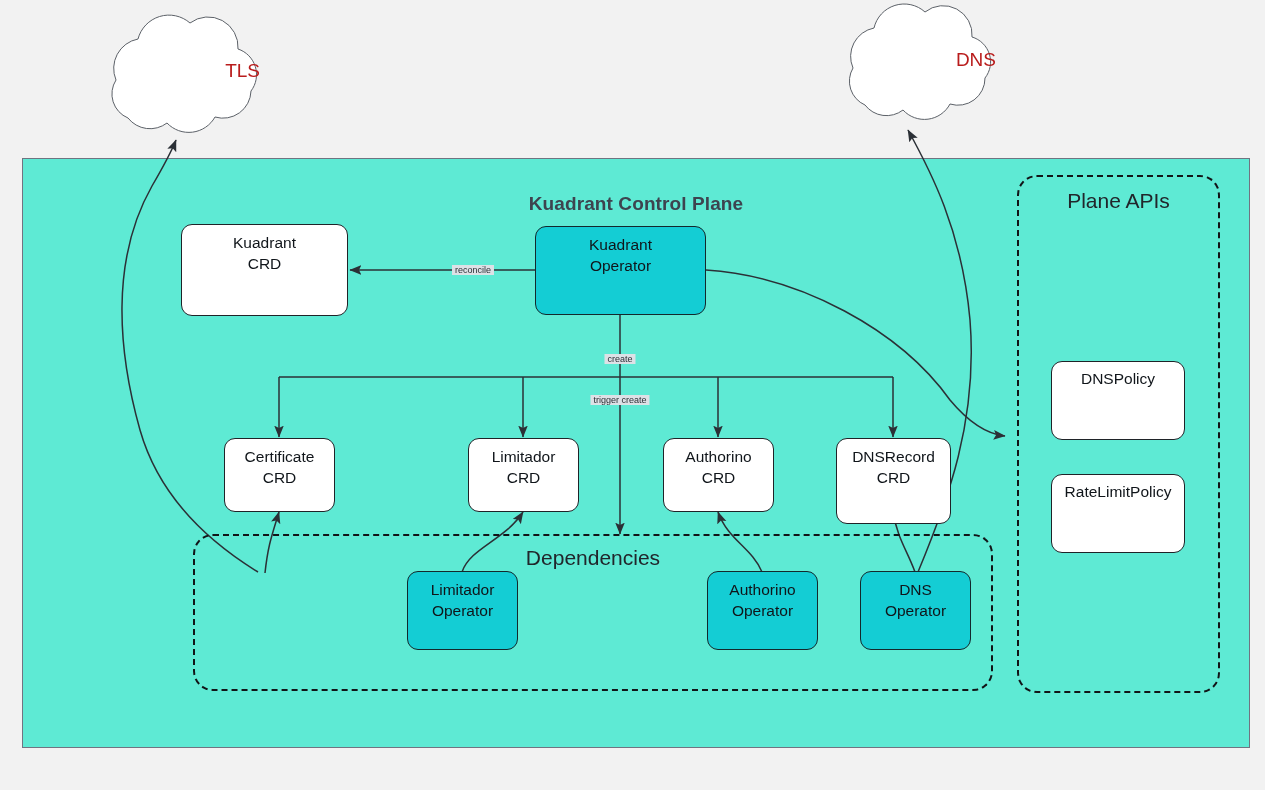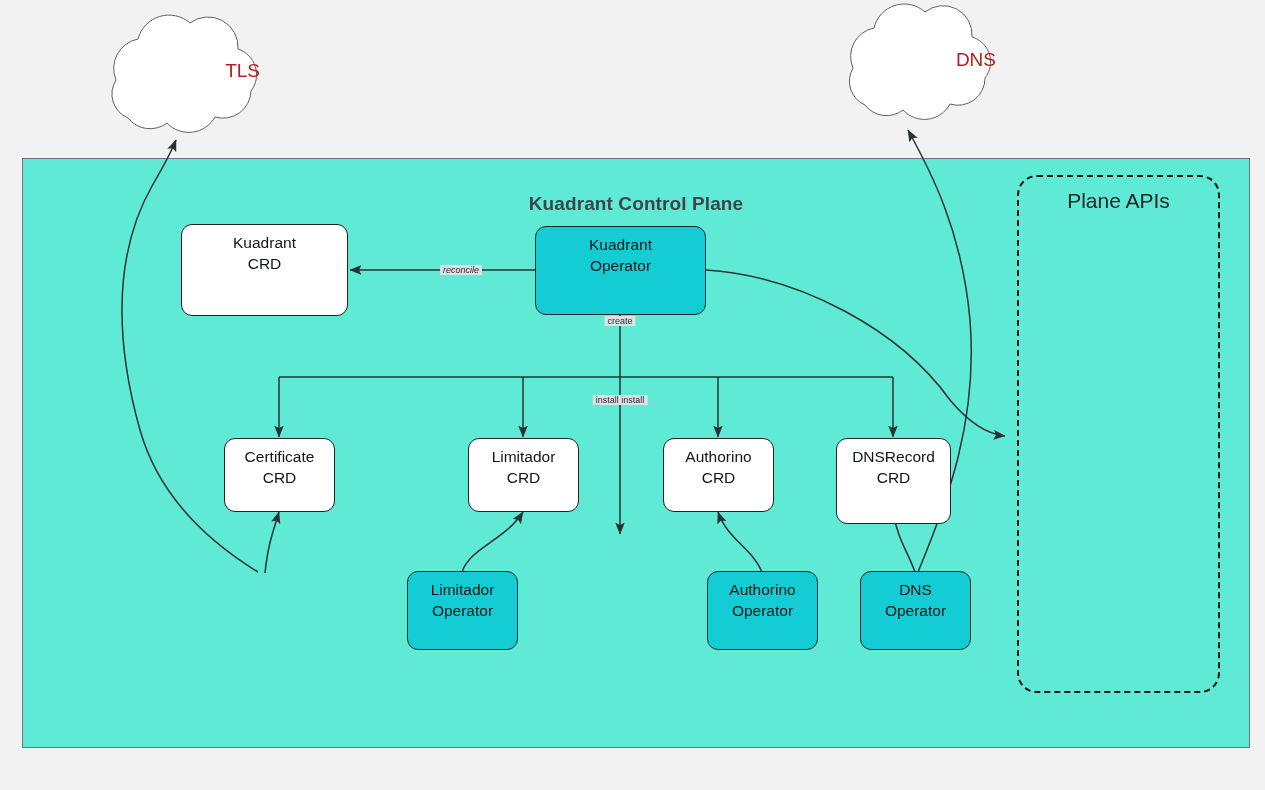--- a/index.html
+++ b/index.html
@@ -180,20 +180,23 @@
     </g>
   </svg>
 
   <div class="cloud" style="left:82px; top:60px; width:178px;">
     <div class="cloud-label">TLS</div>
   </div>
   <div class="cloud" style="left:820px; top:49px; width:176px;">
     <div class="cloud-label">DNS</div>
   </div>
 
+  <div class="dashed-group" style="left:193px; top:534px; width:800px; height:157px;">
+    <div class="group-title" style="top:10px;">Dependencies</div>
+  </div>
 
   <div class="dashed-group" style="left:1017px; top:175px; width:203px; height:518px;">
     <div class="group-title" style="top:12px;">Plane APIs</div>
   </div>
 
   <div class="node" style="left:181px; top:224px; width:167px; height:92px;">
     <span class="ln">Kuadrant</span>
     <span class="ln">CRD</span>
   </div>
 
@@ -231,18 +234,20 @@
   <div class="node teal" style="left:707px; top:571px; width:111px; height:79px;">
     <span class="ln">Authorino</span>
     <span class="ln">Operator</span>
   </div>
 
   <div class="node teal" style="left:860px; top:571px; width:111px; height:79px;">
     <span class="ln">DNS</span>
     <span class="ln">Operator</span>
   </div>
 
-
-  <div class="edge-label" style="left:461px; top:270px;font-style:italic;">reconcile</div>
-  <div class="edge-label" style="left:620px; top:321px;">create</div>
-  <div class="edge-label" style="left:620px; top:400px;">install install</div>
+  <div class="policy-box" style="left:1051px; top:361px; width:134px; height:79px;">DNSPolicy</div>
+  <div class="policy-box" style="left:1051px; top:474px; width:134px; height:79px;">RateLimitPolicy</div>
+
+  <div class="edge-label" style="left:473px; top:270px;">reconcile</div>
+  <div class="edge-label" style="left:620px; top:359px;">create</div>
+  <div class="edge-label" style="left:620px; top:400px;">trigger create</div>
 
 </div>
 
 </body></html>

